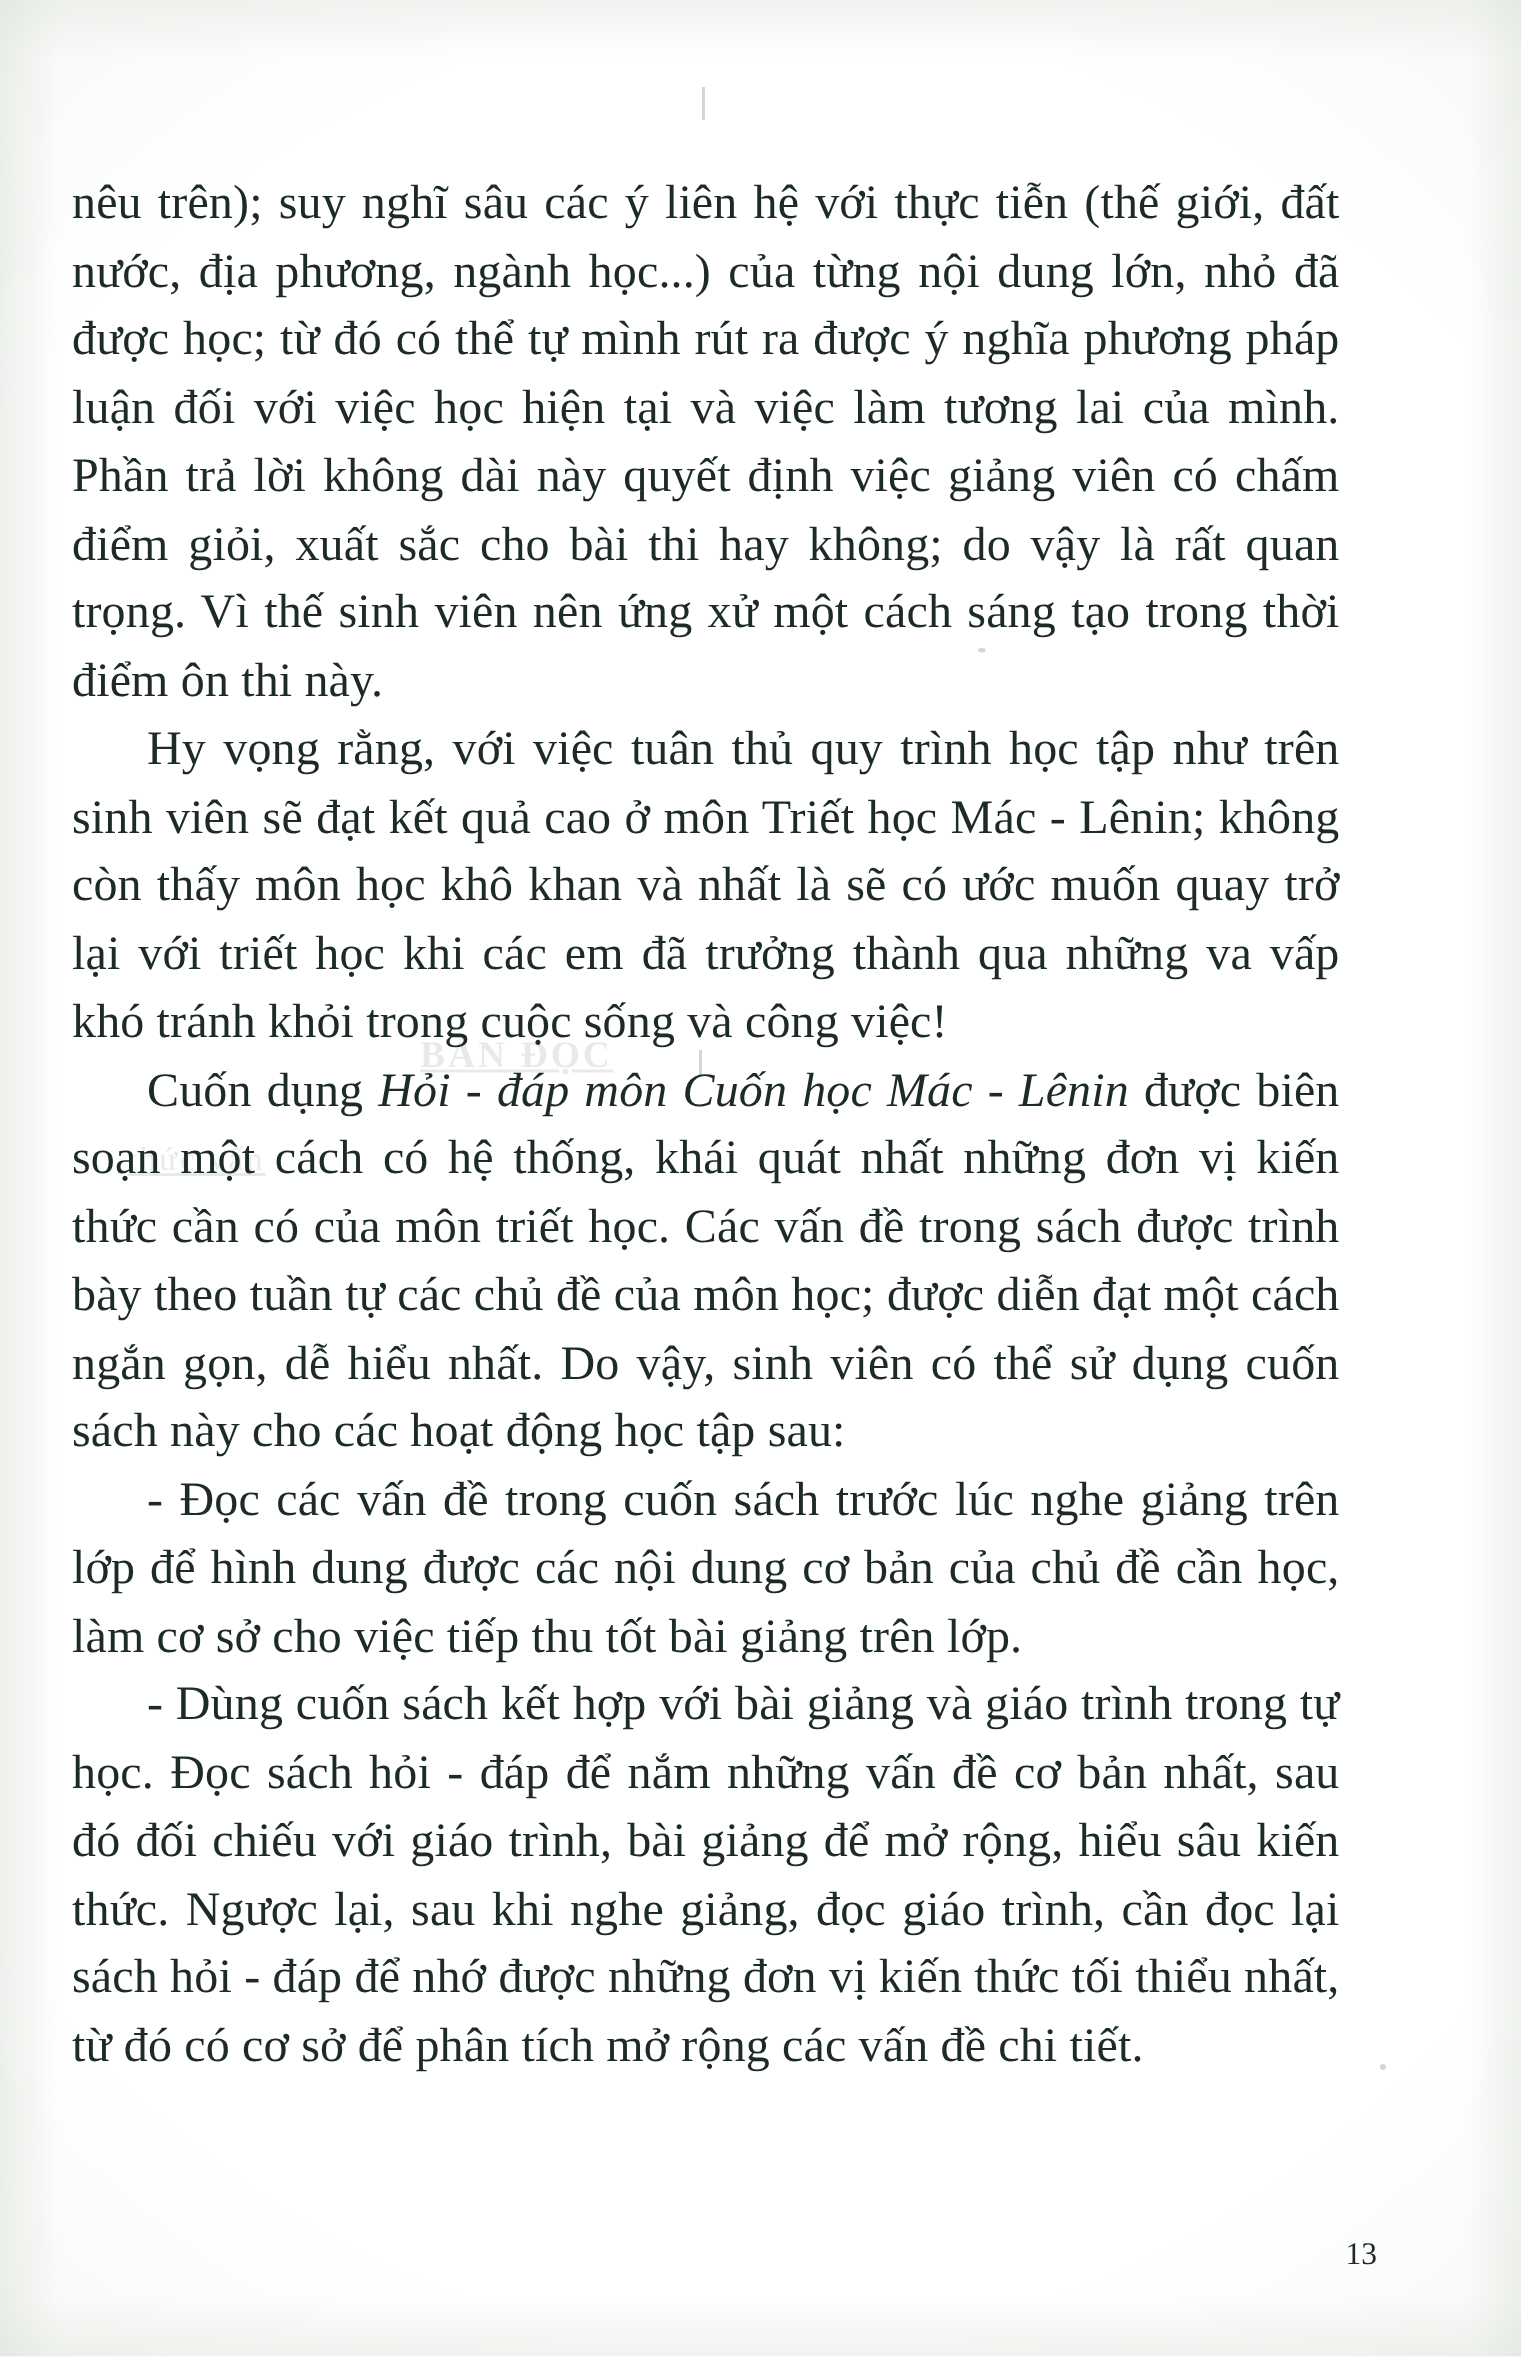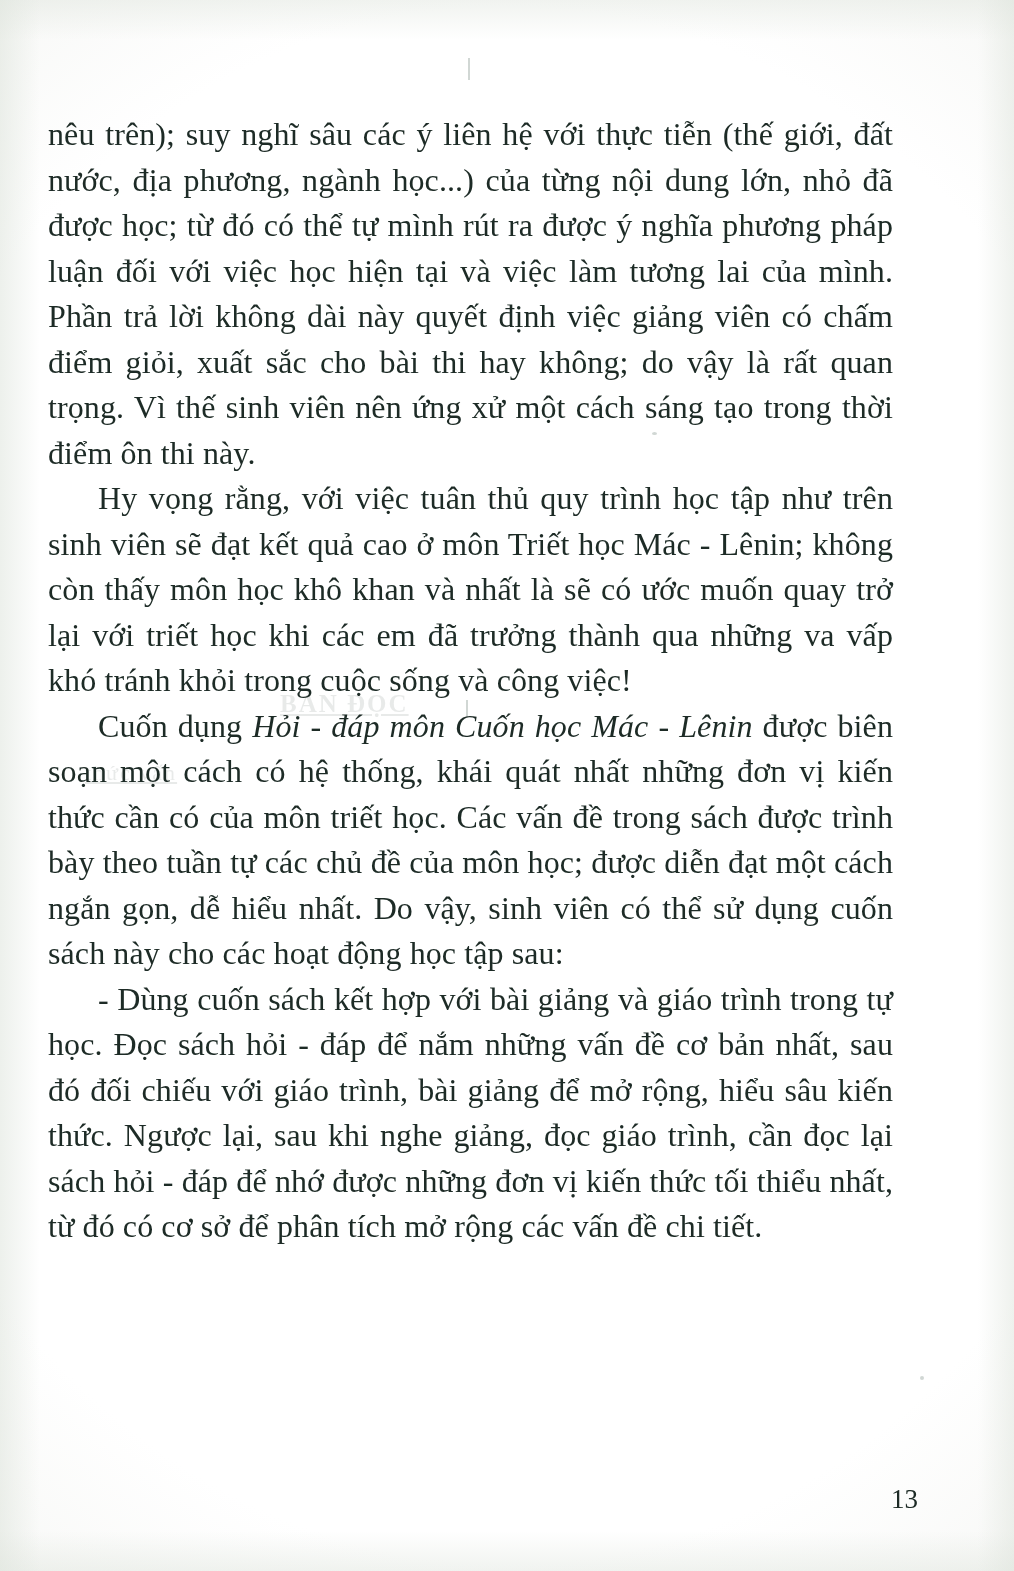--- a/index.html
+++ b/index.html
@@ -52,21 +52,21 @@
   .text-block p.no-indent {
     text-indent: 0;
   }
   .text-block p em {
     font-style: italic;
   }
   .page-number {
     position: absolute;
     right: 96px;
     bottom: 56px;
-    font-size: 27px;
+    font-size: 21px;
     color: #1d2b26;
     font-family: "Liberation Serif", serif;
   }
   
   .ghost {
     position: absolute;
     pointer-events: none;
     opacity: 0.10;
     color: #2a3a33;
     font-family: "Liberation Serif", serif;
@@ -96,17 +96,18 @@
   <div class="mark speck-1"></div>
   <div class="mark speck-2"></div>
 
   <div class="ghost ghost-1">BẢN ĐỌC</div>
   <div class="ghost ghost-2">thức vấn</div>
 
   <div class="text-block">
     <p class="no-indent">nêu trên); suy nghĩ sâu các ý liên hệ với thực tiễn (thế giới, đất nước, địa phương, ngành học...) của từng nội dung lớn, nhỏ đã được học; từ đó có thể tự mình rút ra được ý nghĩa phương pháp luận đối với việc học hiện tại và việc làm tương lai của mình. Phần trả lời không dài này quyết định việc giảng viên có chấm điểm giỏi, xuất sắc cho bài thi hay không; do vậy là rất quan trọng. Vì thế sinh viên nên ứng xử một cách sáng tạo trong thời điểm ôn thi này.</p>
     <p>Hy vọng rằng, với việc tuân thủ quy trình học tập như trên sinh viên sẽ đạt kết quả cao ở môn Triết học Mác - Lênin; không còn thấy môn học khô khan và nhất là sẽ có ước muốn quay trở lại với triết học khi các em đã trưởng thành qua những va vấp khó tránh khỏi trong cuộc sống và công việc!</p>
     <p><span>Cuốn dụng </span><em>Hỏi - đáp môn Cuốn học Mác - Lênin</em><span> được biên soạn một cách có hệ thống, khái quát nhất những đơn vị kiến thức cần có của môn triết học. Các vấn đề trong sách được trình bày theo tuần tự các chủ đề của môn học; được diễn đạt một cách ngắn gọn, dễ hiểu nhất. Do vậy, sinh viên có thể sử dụng cuốn sách này cho các hoạt động học tập sau:</span></p>
+    <p>- Đọc các vấn đề trong cuốn sách trước lúc nghe giảng trên lớp để hình dung được các nội dung cơ bản của chủ đề cần học, làm cơ sở cho việc tiếp thu tốt bài giảng trên lớp.</p>
     <p>- Dùng cuốn sách kết hợp với bài giảng và giáo trình trong tự học. Đọc sách hỏi - đáp để nắm những vấn đề cơ bản nhất, sau đó đối chiếu với giáo trình, bài giảng để mở rộng, hiểu sâu kiến thức. Ngược lại, sau khi nghe giảng, đọc giáo trình, cần đọc lại sách hỏi - đáp để nhớ được những đơn vị kiến thức tối thiểu nhất, từ đó có cơ sở để phân tích mở rộng các vấn đề chi tiết.</p>
   </div>
 
   <div class="page-number">13</div>
 </div>
 
 </body></html>

